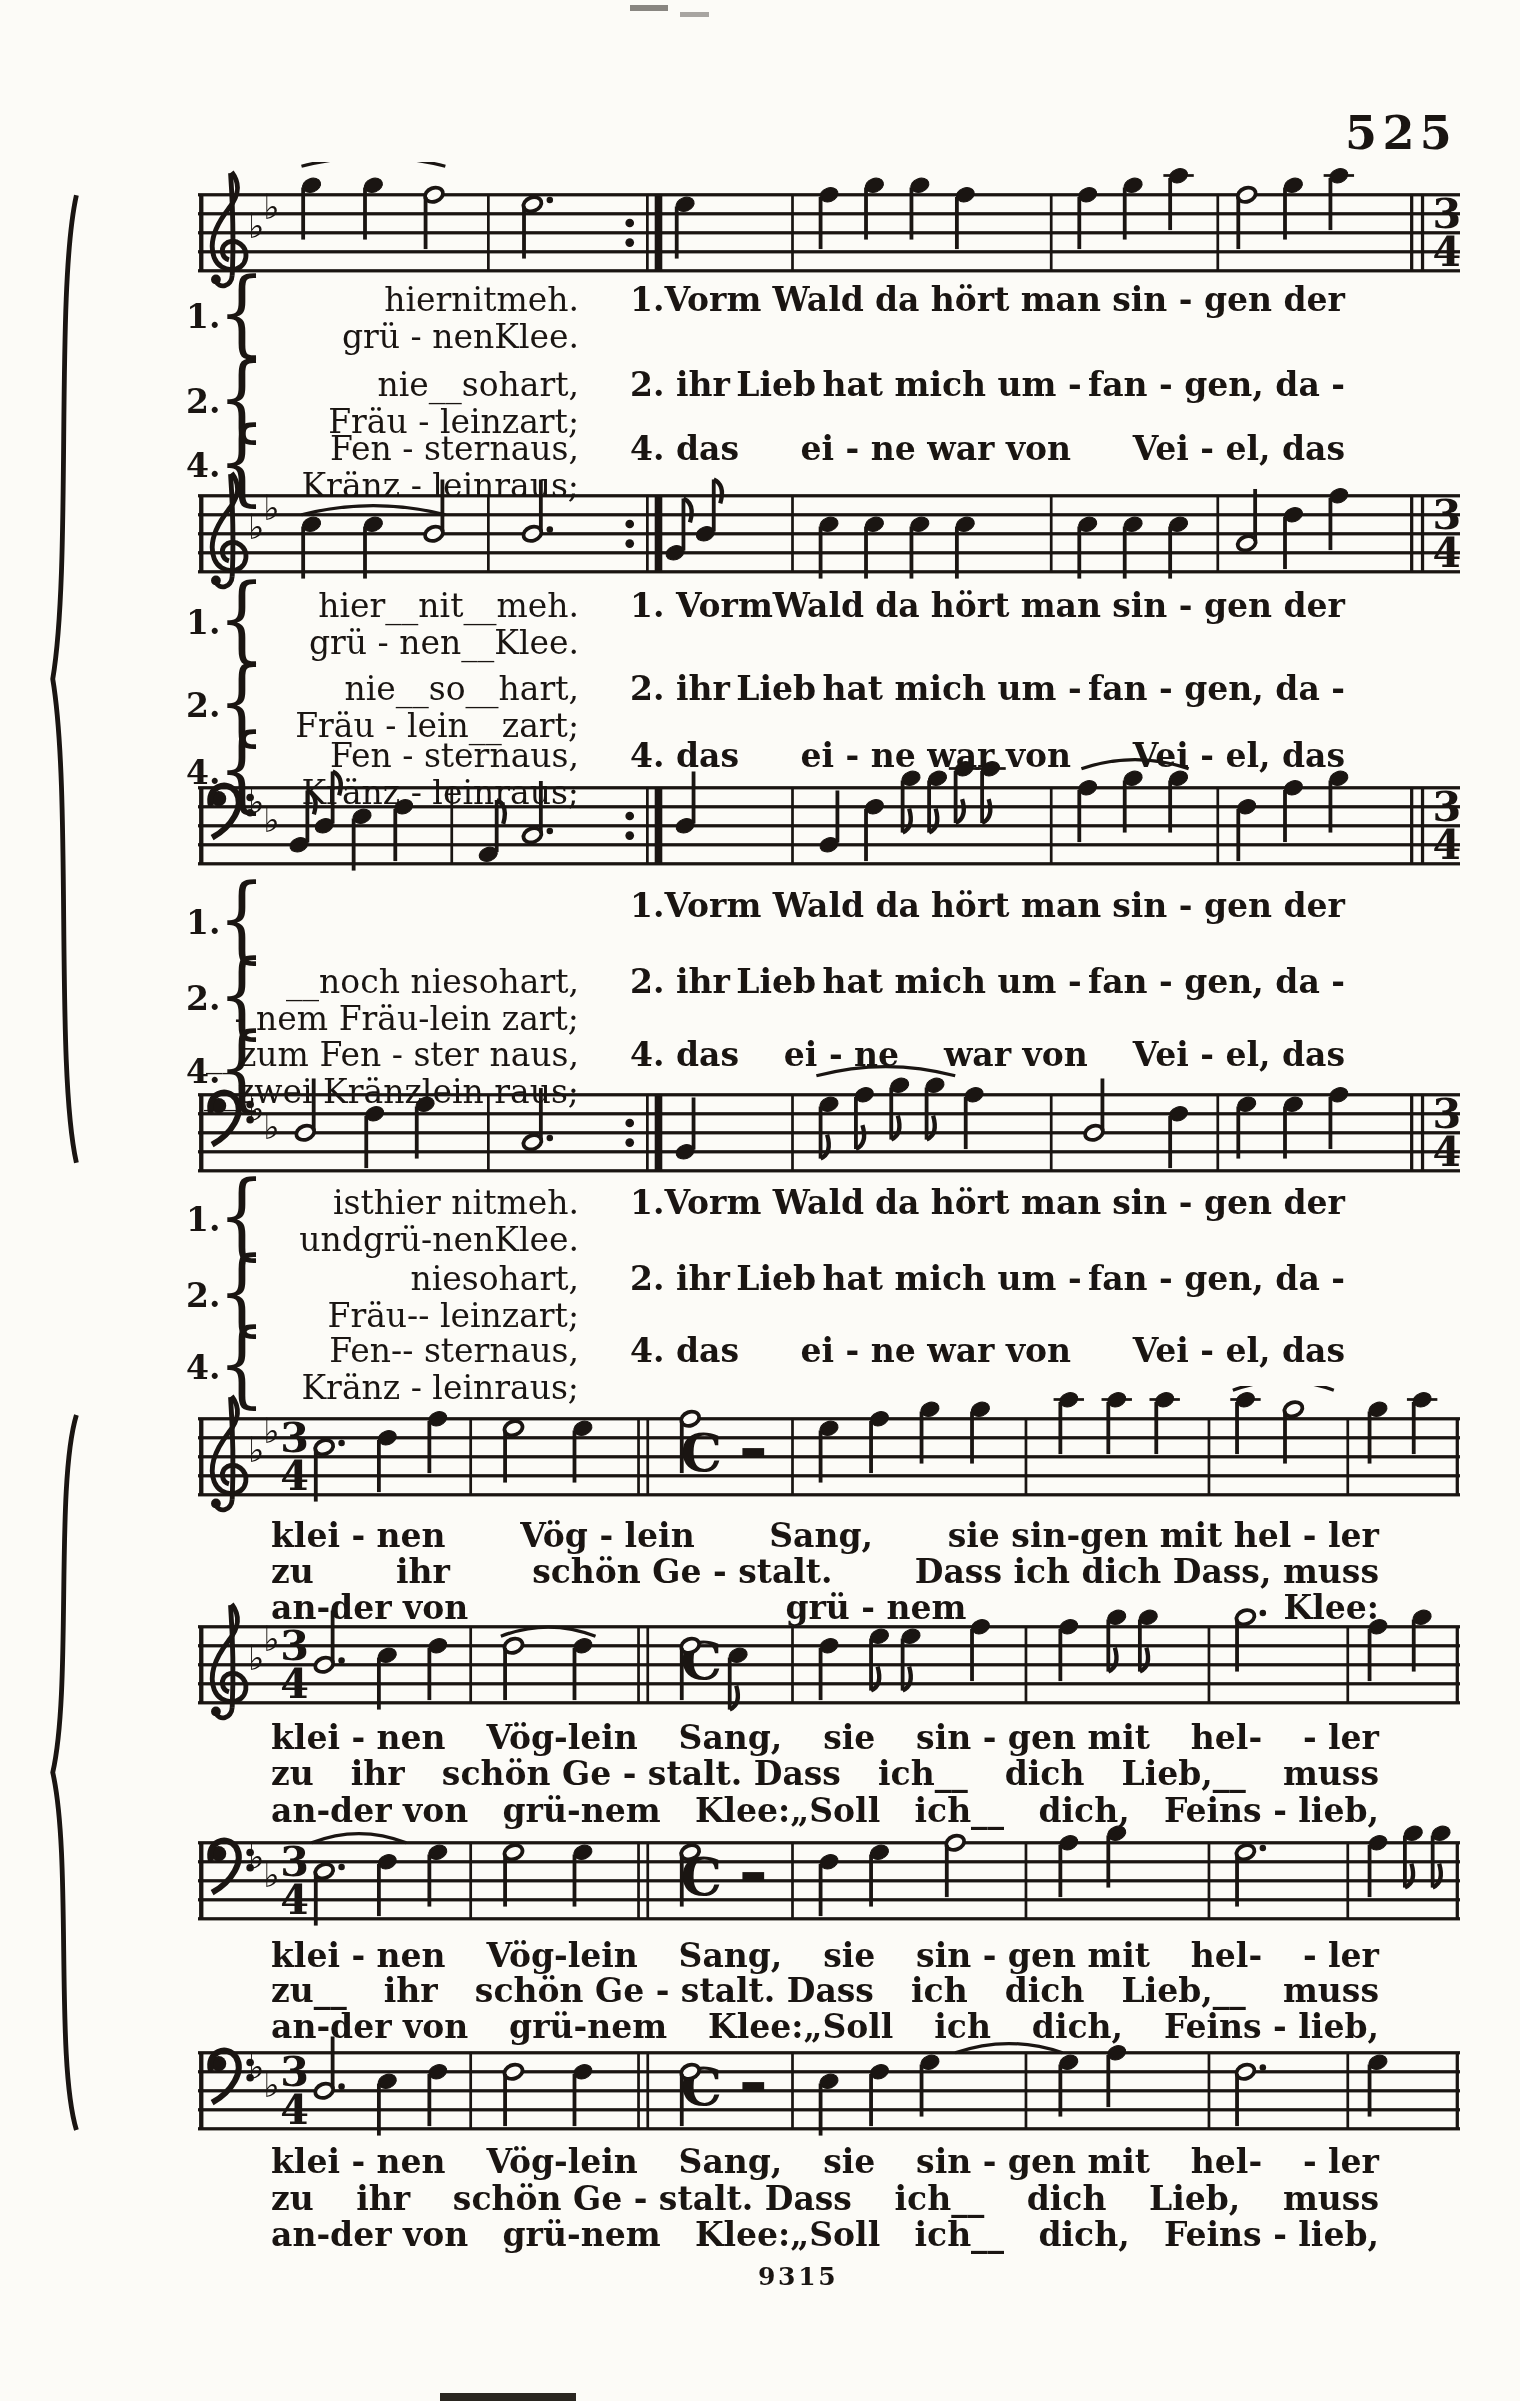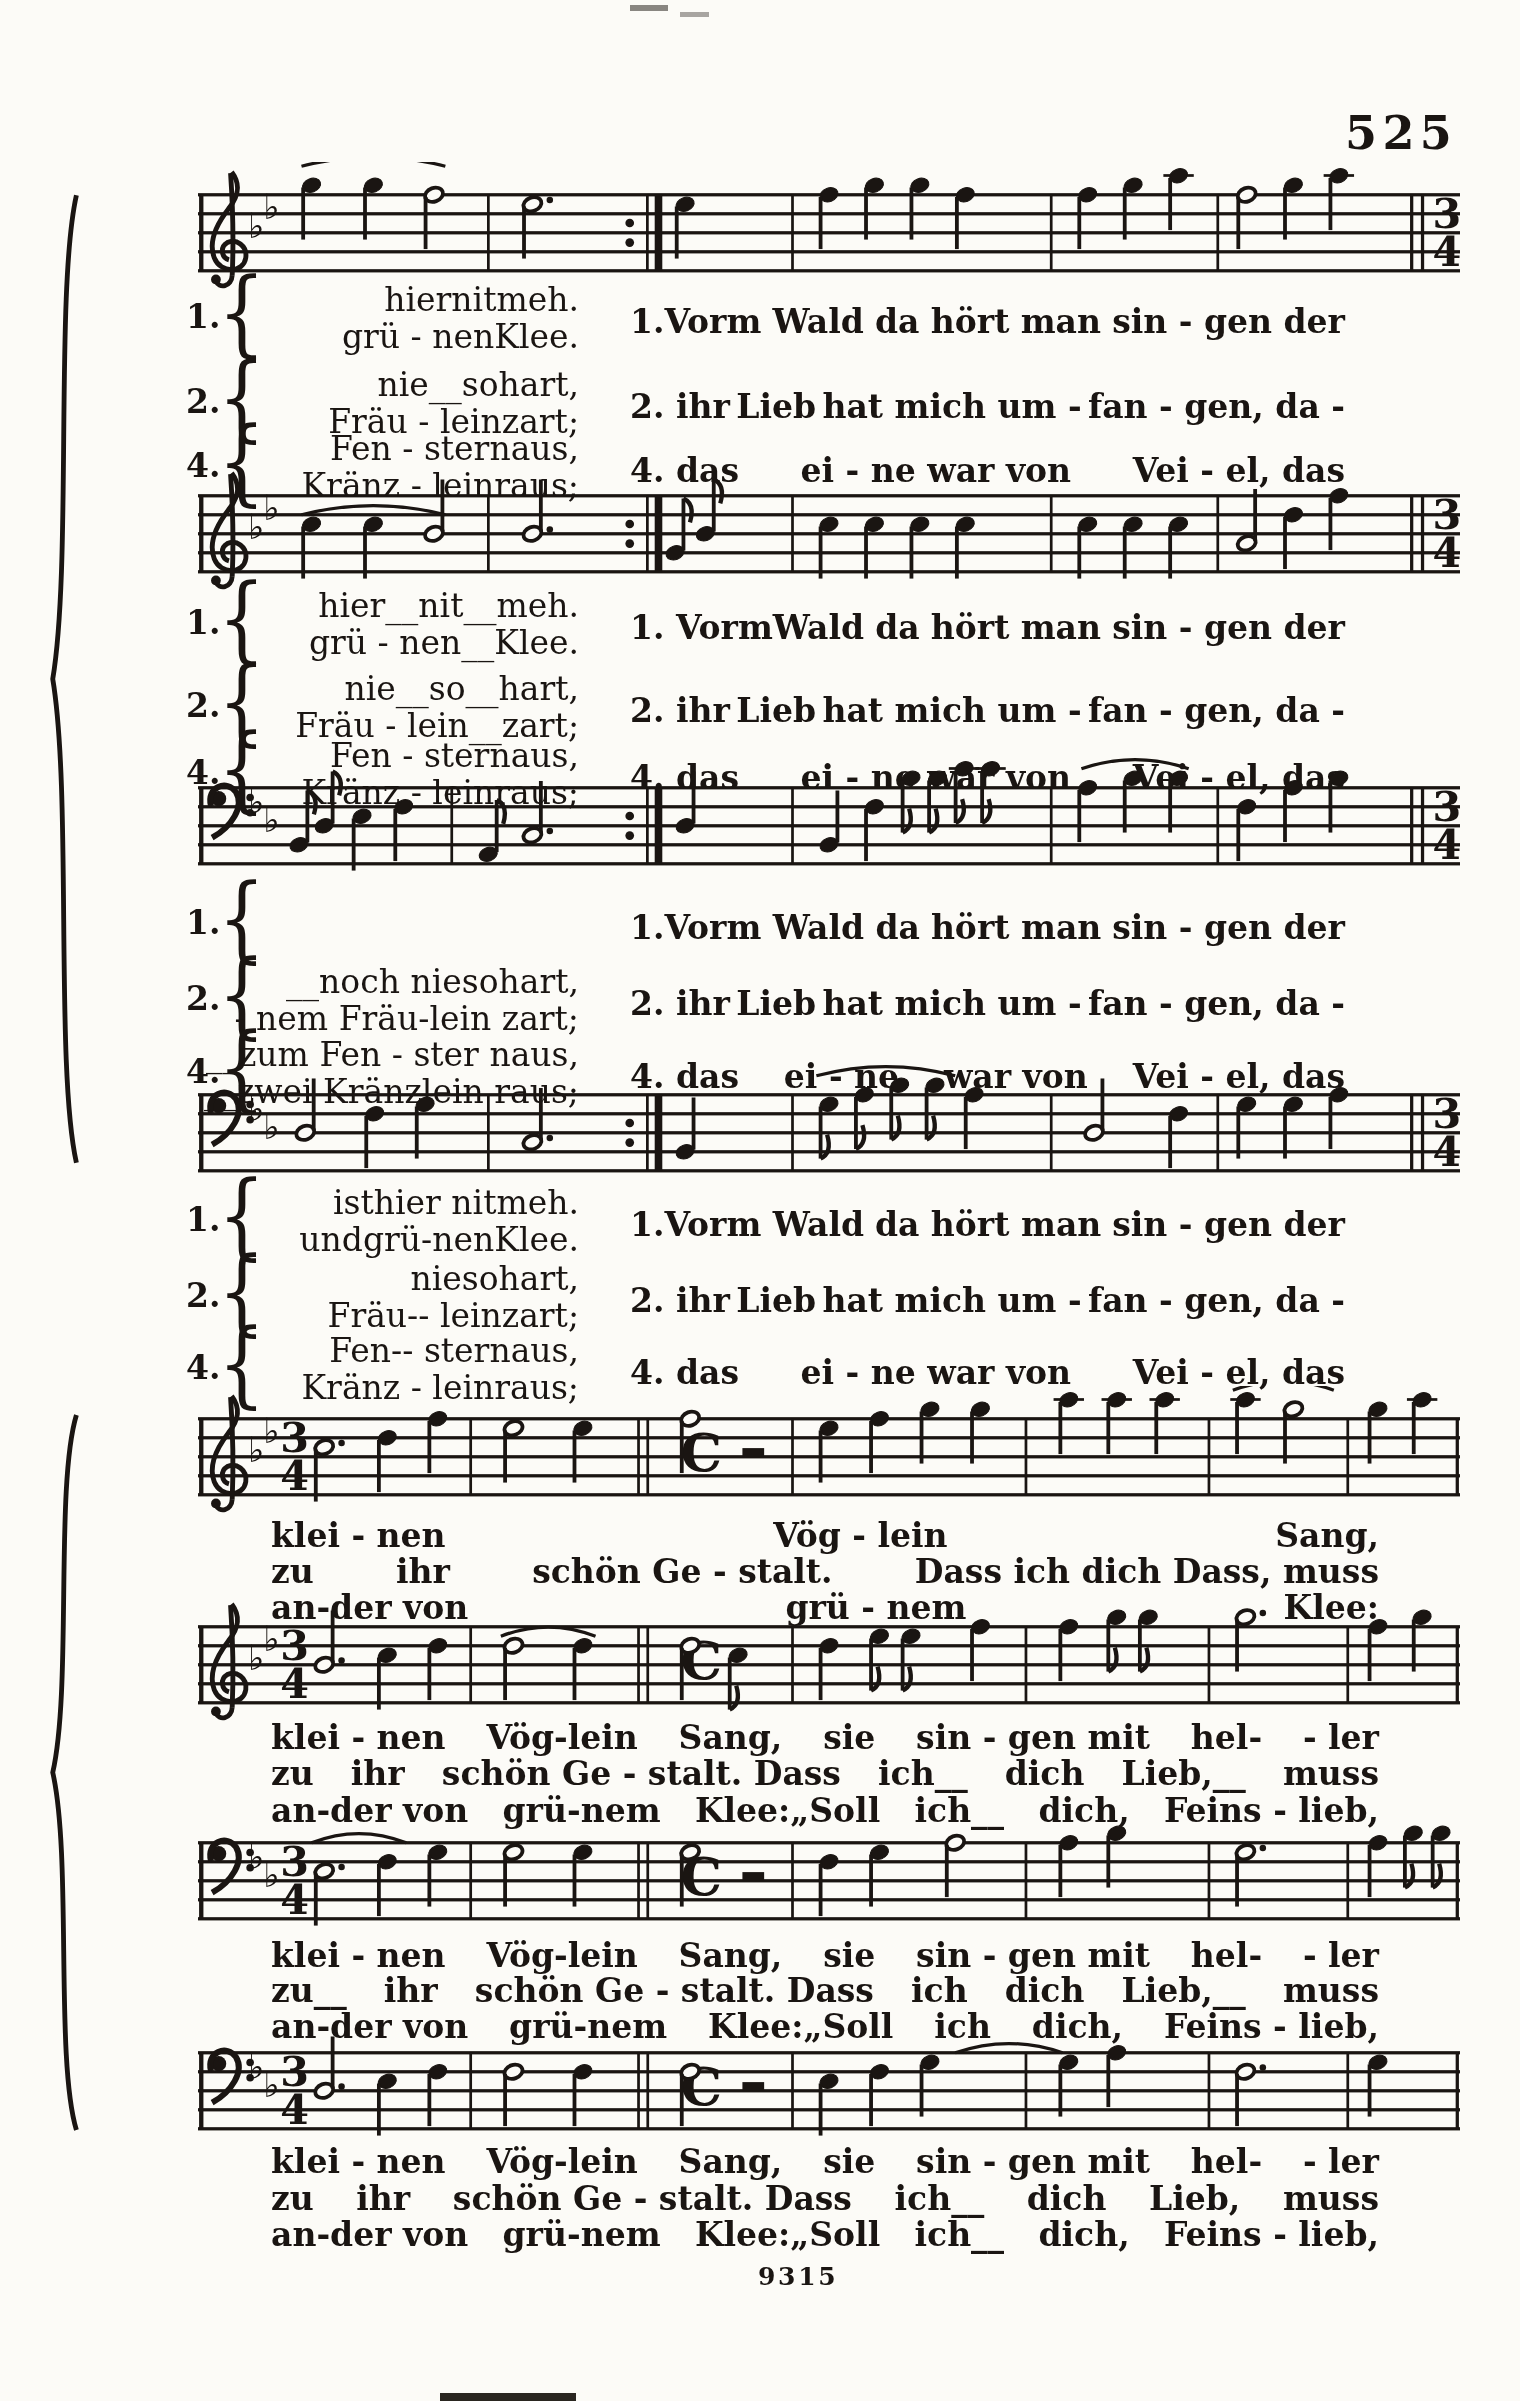--- a/index.html
+++ b/index.html
@@ -5,21 +5,21 @@
   html,body{margin:0;padding:0;background:#d9d6cf;}
   .page{position:relative;width:1520px;height:2401px;background:#fcfbf7;overflow:hidden;
         font-family:"DejaVu Serif","Liberation Serif",serif;color:#1a1512;}
   .pageno{position:absolute;top:106px;left:1345px;font-size:46px;font-weight:700;letter-spacing:5.4px;}
   .plate{position:absolute;top:2262px;left:758px;font-size:25px;font-weight:700;letter-spacing:2.7px;}
   .vrow{position:absolute;left:0;width:1520px;height:83px;}
   .vnum{position:absolute;left:186px;top:17.4px;font-size:33px;font-weight:700;}
   .vbrace{position:absolute;left:218px;top:-7.6px;font-size:93px;font-weight:400;transform:scaleX(.8);transform-origin:left center;line-height:83px;}
   .colA{position:absolute;left:253px;top:0;width:326px;display:flex;flex-direction:column;}
   .lineA{display:flex;justify-content:flex-end;align-items:baseline;font-size:33px;font-weight:400;height:37px;white-space:pre;}
-  .colR{position:absolute;left:630px;top:0;height:83px;width:715px;display:flex;align-items:center;}
+  .colR{position:absolute;left:630px;top:0;height:83px;width:715px;display:flex;}
   .innerR{width:100%;display:flex;justify-content:space-between;align-items:baseline;font-size:33px;font-weight:700;white-space:pre;}
   .bline{position:absolute;left:271px;width:1108px;display:flex;justify-content:space-between;align-items:baseline;font-size:33px;font-weight:700;white-space:pre;}
   .token{white-space:pre;}
   .staffsvg,.bracesvg{position:absolute;}
   .artifact{position:absolute;background:#2a2620;}
 </style>
 </head>
 <body>
 
 <div class="page">
@@ -654,21 +654,21 @@
           <ellipse cx="2172.94" cy="42.5" rx="17" ry="12.5" fill="#1a1512" stroke="#1a1512" stroke-width="2" transform="rotate(-20 2172.94 42.5)"></ellipse>
           <rect x="2153.94" y="46.5" width="7" height="96" fill="#1a1512"></rect>
         </g>
         <g>
           <rect x="2226.2799999999997" y="22" width="56" height="5" fill="#1a1512"></rect>
           <ellipse cx="2254.2799999999997" cy="25" rx="17" ry="12.5" fill="#1a1512" stroke="#1a1512" stroke-width="2" transform="rotate(-20 2254.2799999999997 25)"></ellipse>
           <rect x="2235.2799999999997" y="29" width="7" height="96" fill="#1a1512"></rect>
         </g>
         <path d="M1905.6799999999998,7.5 Q1998.6399999999999,-26.5 2091.6,7.5" stroke="#1a1512" stroke-width="6" fill="none"></path>
       </svg>
-      <div class="bline" style="top: 1516px;"><span class="token">klei - nen</span><span class="token">Vög - lein</span><span class="token">Sang,</span></div>
+      <div class="bline" style="top: 1516px;"><span class="token">klei - nen</span><span class="token">Vög - lein</span><span class="token">Sang,</span><span class="token">sie sin-gen mit hel - ler</span></div>
       <div class="bline" style="top: 1552px;"><span class="token">zu</span><span class="token">ihr</span><span class="token">schön Ge - stalt.</span><span class="token">Dass ich dich Dass, muss</span></div>
       <div class="bline" style="top: 1588px;"><span class="token">an-der von</span><span class="token">grü - nem</span><span class="token">Klee:</span></div>
       <svg width="1262" height="147" viewBox="0 0 2324 270" class="staffsvg" style="left: 198px; top: 1594px;">
         <rect x="0" y="57" width="2324" height="6" fill="#1a1512"></rect>
         <rect x="0" y="92" width="2324" height="6" fill="#1a1512"></rect>
         <rect x="0" y="127" width="2324" height="6" fill="#1a1512"></rect>
         <rect x="0" y="162" width="2324" height="6" fill="#1a1512"></rect>
         <rect x="0" y="197" width="2324" height="6" fill="#1a1512"></rect>
         <rect x="2" y="60" width="8" height="140" fill="#1a1512"></rect>
         <g>

